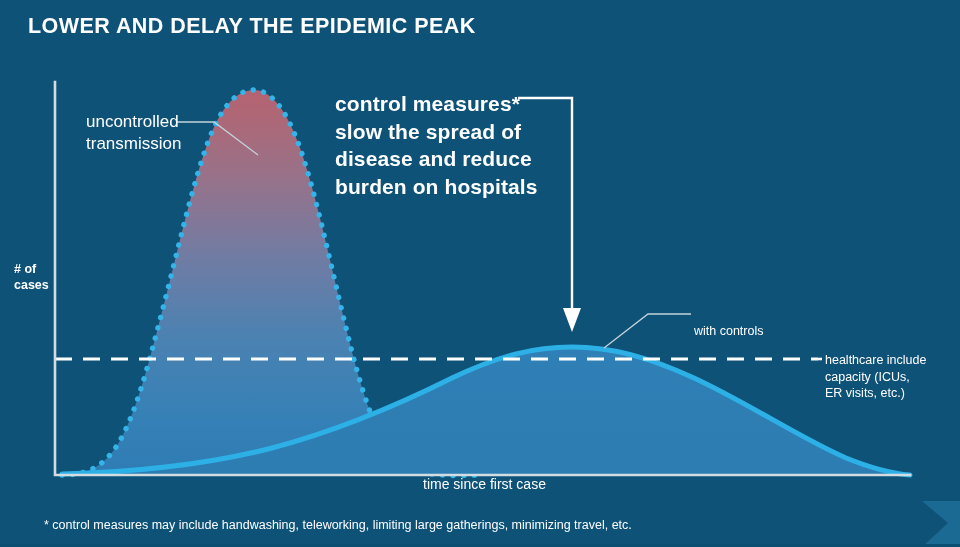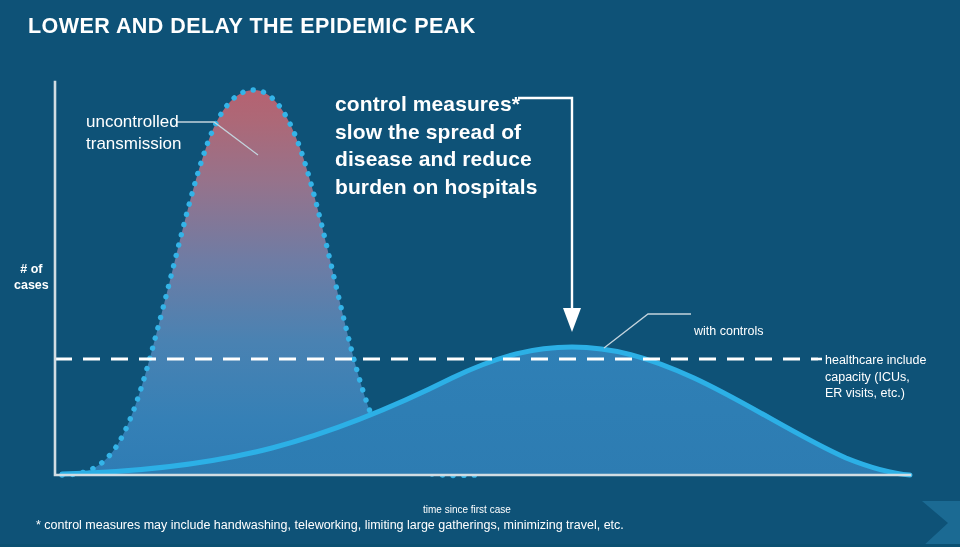--- a/index.html
+++ b/index.html
@@ -68,29 +68,28 @@
     top: 352px;
     font-size: 12.5px;
     line-height: 1.32;
   }
   #label-yaxis {
     left: 14px;
     top: 261px;
     font-size: 12.5px;
     font-weight: bold;
     line-height: 1.3;
-    text-align: center;
   }
   #label-xaxis {
     left: 423px;
-    top: 504px;
-    font-size: 10px;
+    top: 476px;
+    font-size: 14px;
   }
   #footnote {
-    left: 36px;
+    left: 44px;
     top: 518px;
     font-size: 12.5px;
   }
   #credits {
     left: 768px;
     top: 514px;
     font-size: 8.5px;
     line-height: 1.35;
     text-align: left;
   }

